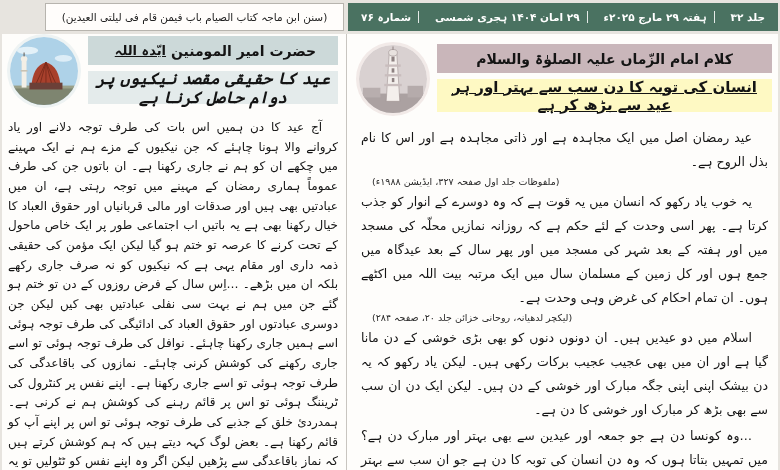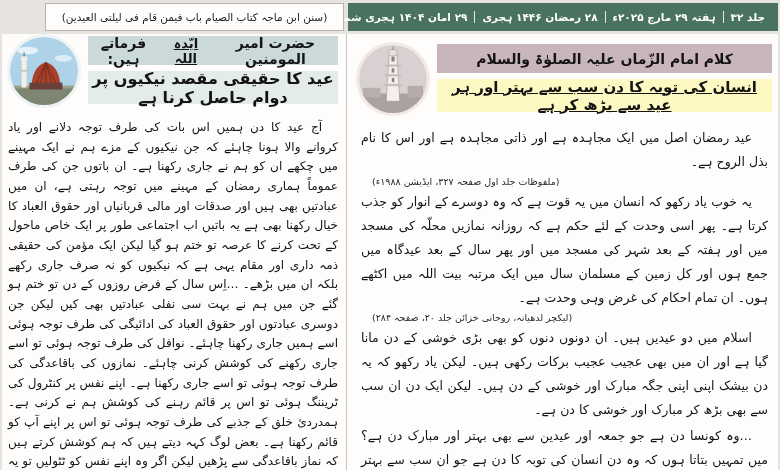--- a/index.html
+++ b/index.html
@@ -28,40 +28,39 @@
     border-radius:50%;overflow:hidden;box-shadow:0 0 0 3px #f2eae8;}
   .photo-circle svg{display:block;width:100%;height:100%;}
   .bars{margin-left:80px;}
   .bar{display:flex;align-items:center;justify-content:center;direction:rtl;
     text-align:center;color:#141414;}
   .bar-kicker{height:29px;font-size:14px;font-weight:bold;margin-bottom:6px;}
   .bar-headline{height:33px;font-size:15px;font-weight:bold;letter-spacing:-.2px;}
   .rc .bar-kicker{background:#c9b6ba;}
   .rc .bar-headline{background:#fef9c3;text-decoration:underline;}
   .lc .bar-kicker{background:#ccd9d9;}
-  .lc .bar-headline{background:#e4ebeb;font-size:16px;}
+  .lc .bar-headline{background:#e4ebeb;font-size:16px;font-style:italic;}
   .lc .photo-circle{box-shadow:0 0 0 3px #eef3f3;}
   sup.sm{font-size:13px;font-weight:bold;text-decoration:underline;}
   
   .bodytext{direction:rtl;color:#151515;}
   .para{margin:0 4px 2px;text-align:justify;}
   .rc .para{font-size:12.5px;line-height:1.92;text-indent:16px;}
   .lc-body{font-size:12px;line-height:1.64;text-align:justify;text-indent:16px;margin:0;}
   .cite{margin:0 15px 3px;font-size:9.5px;color:#2a2a2a;text-align:left;direction:rtl;}
 </style>
 </head>
 <body>
 
 <div class="frame">
 
   <div class="masthead">
     <div class="mast-green" id="mast-green" style="background: rgb(74, 114, 97);">
       <span class="seg">جلد ۳۲</span>
       <span class="seg">ہفتہ ۲۹ مارچ ۲۰۲۵ء</span>
-      <span class="seg">۲۸ رمضان ۱۴۴۶ ہجری</span>
       <span class="seg">۲۹ امان ۱۴۰۴ ہجری شمسی</span>
       <span class="seg">شمارہ ۷۶</span>
     </div>
     <div class="mast-ref">(سنن ابن ماجہ کتاب الصیام باب فیمن قام فی لیلتی العیدین)</div>
   </div>
 
   <div class="columns">
 
     <section class="col col-right rc">
       <header class="colhead">
@@ -110,21 +109,21 @@
             <path d="M37,26 L30,52 M37,26 L37,52 M37,26 L44,52 M37,26 L25,52 M37,26 L49,52" stroke="#7c2b1c" stroke-width="1" fill="none"></path>
             <rect x="20" y="47" width="34" height="7" fill="#6b4038"></rect>
             <rect x="12" y="24" width="5" height="28" fill="#f3efe6"></rect>
             <ellipse cx="14.5" cy="22.5" rx="3.4" ry="3" fill="#f3efe6"></ellipse>
             <line x1="14.5" y1="16" x2="14.5" y2="20" stroke="#5c5246" stroke-width="1"></line>
             <rect x="11" y="34" width="7" height="1.6" fill="#c9c2b2"></rect>
           </svg>
         </div>
         <div class="bars">
           <div class="bar bar-kicker">
-            <span>حضرت امیر المومنین</span>&nbsp;<sup class="sm">ایّدہ اللہ</sup>&nbsp;<span>فرماتے ہیں:</span>
+            <span>حضرت امیر المومنین</span>&nbsp;<sup class="sm">ایّدہ اللہ</sup>&nbsp;
           </div>
           <div class="bar bar-headline">عید کا حقیقی مقصد نیکیوں پر دوام حاصل کرنا ہے</div>
         </div>
       </header>
       <div class="bodytext">
         <p class="lc-body">آج عید کا دن ہمیں اس بات کی طرف توجہ دلانے اور یاد کروانے والا ہونا چاہئے کہ جن نیکیوں کے مزے ہم نے ایک مہینے میں چکھے ان کو ہم نے جاری رکھنا ہے۔ ان باتوں جن کی طرف عموماً ہماری رمضان کے مہینے میں توجہ رہتی ہے، ان میں عبادتیں بھی ہیں اور صدقات اور مالی قربانیاں اور حقوق العباد کا خیال رکھنا بھی ہے یہ باتیں اب اجتماعی طور پر ایک خاص ماحول کے تحت کرنے کا عرصہ تو ختم ہو گیا لیکن ایک مؤمن کی حقیقی ذمہ داری اور مقام یہی ہے کہ نیکیوں کو نہ صرف جاری رکھے بلکہ ان میں بڑھے۔ …اِس سال کے فرض روزوں کے دن تو ختم ہو گئے جن میں ہم نے بہت سی نفلی عبادتیں بھی کیں لیکن جن دوسری عبادتوں اور حقوق العباد کی ادائیگی کی طرف توجہ ہوئی اسے ہمیں جاری رکھنا چاہئے۔ نوافل کی طرف توجہ ہوئی تو اسے جاری رکھنے کی کوشش کرنی چاہئے۔ نمازوں کی باقاعدگی کی طرف توجہ ہوئی تو اسے جاری رکھنا ہے۔ اپنے نفس پر کنٹرول کی ٹریننگ ہوئی تو اس پر قائم رہنے کی کوشش ہم نے کرنی ہے۔ ہمدردیٔ خلق کے جذبے کی طرف توجہ ہوئی تو اس پر اپنے آپ کو قائم رکھنا ہے۔ بعض لوگ کہہ دیتے ہیں کہ ہم کوشش کرتے ہیں کہ نماز باقاعدگی سے پڑھیں لیکن اگر وہ اپنے نفس کو ٹٹولیں تو یہ ان کے نفس کا دھوکہ ہے، وہ کوشش کرتے ہی نہیں۔ نماز کی ادائیگی کی ذمہ داری کو سمجھتے ہی نہیں۔ اگر سمجھتے ہوں تو بھی کوشش ناکام ہو ہی نہیں سکتی۔ آخر رمضان کے مہینے میں عموماً بہتر صورت پیدا ہو جاتی ہے۔ کیوں؟ اس لئے کہ ان دنوں میں حقیقی کوشش ہوتی ہے، اٹھنے کا ارادہ ہوتا ہے عموماً سوائے اس کے کہ کوئی بہت ہی ڈھیٹ ہو اور اپنے ماحول کو دیکھ کر بھی شرم نہ آئے۔ رمضان میں سحری کی غرض سے بھی اور ایک دوسرے کی دیکھا دیکھی بھی اٹھتے ہیں۔ سست ترین لوگ جو ہیں وہ بھی عموماً فجر کی نماز وقت پر پڑھنے کی کوشش کرتے ہیں۔ یہ حقیقی کوشش ہے جس کا نتیجہ نکلتے ہوئے ہم دیکھتے ہیں۔ پس ہمیشہ یاد رکھنا چاہئے کہ جس کام کا سَو فیصدی نتیجہ نہیں نکلتا اس کے لئے صحیح رنگ میں ایک جذبے سے کوشش کی ہی نہیں</p>
       </div>
     </section>
 
   </div>

